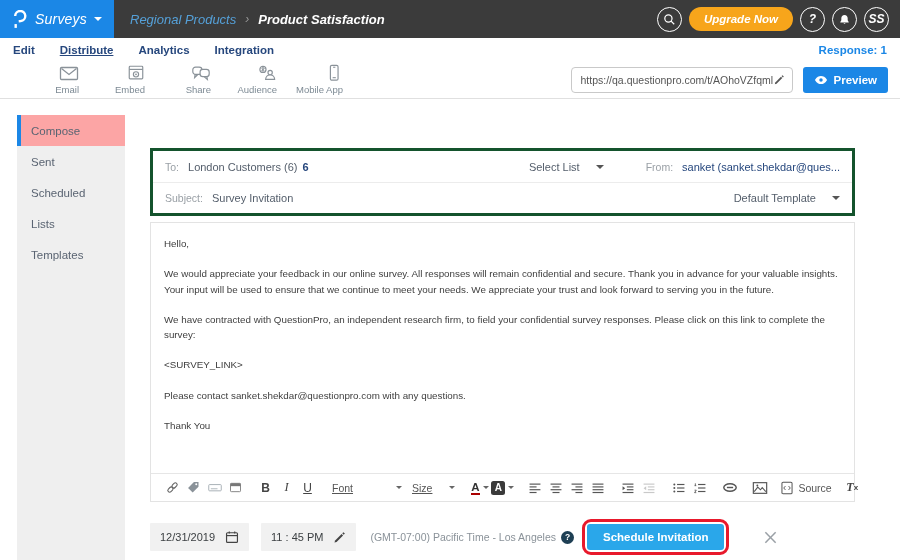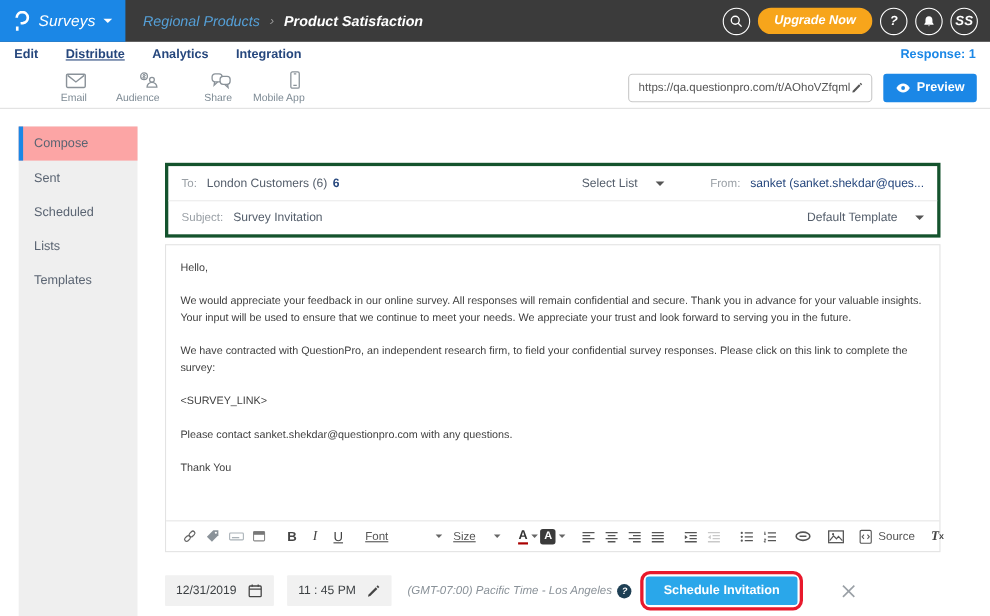--- a/index.html
+++ b/index.html
@@ -65,21 +65,21 @@
   .a-color { font-size:11.5px; font-weight:bold; color:#333; border-bottom:2px solid #a00; line-height:12px; }
   .a-fill { background:#3a3a3a; color:#fff; font-size:10px; font-weight:bold; width:14px; height:14px; display:flex; align-items:center; justify-content:center; border-radius:2.5px; }
   .mini-caret { width:0;height:0;border-left:3.5px solid transparent;border-right:3.5px solid transparent;border-top:3.5px solid #666; margin-left:3px; }
   .src-label { font-size:10.5px; color:#555; margin-left:4px; }
   .tx { font-style:italic; font-family:"Liberation Serif", serif; font-size:12px; font-weight:bold; }
   .tx sub { font-size:8px; font-style:normal; font-family:"Liberation Sans",sans-serif; }
   
   .footer { display:flex; align-items:center; margin-top:17px; }
   .chip { background:#f1f1f1; height:28px; display:flex; align-items:center; gap:10px; padding:0 10px; font-size:11px; color:#3c4043; cursor:pointer; border-radius:1px; flex:none; }
   .chip + .chip { margin-left:12px; }
-  .tz { font-size:10.5px; color:#8a9299; margin-left:14px; display:flex; align-items:center; gap:5px;font-style:italic; }
+  .tz { font-size:10.5px; color:#8a9299; margin-left:14px; display:flex; align-items:center; gap:5px; }
   .tz-help { width:13px; height:13px; border-radius:50%; background:#1e3f54; color:#fff; font-size:8.5px; display:inline-flex; align-items:center; justify-content:center; font-weight:bold; cursor:pointer; }
   .annotation { border:3px solid #e8192c; border-radius:9px; padding:2px; margin-left:8px; flex:none; }
   .schedule-btn { background:#2aa7ea; color:#fff; font-weight:bold; font-size:11.5px; height:26px; padding:0 16px; border-radius:3px; display:flex; align-items:center; cursor:pointer; }
   .close-x { margin-left:34px; cursor:pointer; display:flex; }
   svg { display:block; }
 </style>
 </head>
 <body>
 
 <div class="header">
@@ -127,36 +127,45 @@
 
 <div class="channelbar">
   <div class="channel">
     <svg width="20" height="17" viewBox="0 0 20 17">
       <rect x="1.5" y="2.5" width="17" height="12" rx="1" fill="none" stroke="#8a9299" stroke-width="1.3"></rect>
       <path d="M2.5 3.5 L10 9.5 L17.5 3.5" fill="none" stroke="#8a9299" stroke-width="1.3"></path>
     </svg>
     <span class="channel-label">Email</span>
   </div>
   <div class="channel">
-    <svg width="20" height="18" viewBox="0 0 22 20">
-      <circle cx="6.5" cy="6" r="3.4" fill="none" stroke="#8a9299" stroke-width="1.3"></circle>
-      <path d="M6.5 3.6 v4.8 M5 5 c0-1 3-1 3 0 c0 1.4-3 .8-3 2 c0 1 3 1 3 0" fill="none" stroke="#8a9299" stroke-width="1"></path>
-      <circle cx="14.5" cy="9.5" r="2.4" fill="#fff" stroke="#8a9299" stroke-width="1.3"></circle>
-      <path d="M9.5 17 a5 5 0 0 1 10 0 z" fill="#fff" stroke="#8a9299" stroke-width="1.3"></path>
-    </svg>
-    <span class="channel-label">Audience</span>
+    <svg width="18" height="18" viewBox="0 0 20 20">
+      <rect x="2.5" y="2.5" width="15" height="14" rx="1" fill="none" stroke="#8a9299" stroke-width="1.3"></rect>
+      <line x1="2.5" y1="6" x2="17.5" y2="6" stroke="#8a9299" stroke-width="1.3"></line>
+      <circle cx="10" cy="11.5" r="2.9" fill="none" stroke="#8a9299" stroke-width="1.3"></circle>
+      <circle cx="10" cy="11.5" r="1" fill="#8a9299"></circle>
+    </svg>
+    <span class="channel-label">Embed</span>
   </div>
   <div class="channel">
     <svg width="20" height="18" viewBox="0 0 22 18">
       <rect x="2" y="2.5" width="10" height="8" rx="3" fill="none" stroke="#8a9299" stroke-width="1.3"></rect>
       <path d="M4.5 10.5 L4 14 L7.5 10.7" fill="none" stroke="#8a9299" stroke-width="1.3"></path>
       <rect x="10" y="5" width="10" height="8" rx="3" fill="#fff" stroke="#8a9299" stroke-width="1.3"></rect>
       <path d="M17.5 13 L18 16.2 L14.7 13.2" fill="none" stroke="#8a9299" stroke-width="1.3"></path>
     </svg>
     <span class="channel-label">Share</span>
+  </div>
+  <div class="channel">
+    <svg width="20" height="18" viewBox="0 0 22 20">
+      <circle cx="6.5" cy="6" r="3.4" fill="none" stroke="#8a9299" stroke-width="1.3"></circle>
+      <path d="M6.5 3.6 v4.8 M5 5 c0-1 3-1 3 0 c0 1.4-3 .8-3 2 c0 1 3 1 3 0" fill="none" stroke="#8a9299" stroke-width="1"></path>
+      <circle cx="14.5" cy="9.5" r="2.4" fill="#fff" stroke="#8a9299" stroke-width="1.3"></circle>
+      <path d="M9.5 17 a5 5 0 0 1 10 0 z" fill="#fff" stroke="#8a9299" stroke-width="1.3"></path>
+    </svg>
+    <span class="channel-label">Audience</span>
   </div>
   <div class="channel">
     <svg width="18" height="18" viewBox="0 0 20 20">
       <rect x="6" y="1.5" width="8.5" height="16.5" rx="1.6" fill="none" stroke="#8a9299" stroke-width="1.3"></rect>
       <line x1="8.5" y1="15.2" x2="12" y2="15.2" stroke="#8a9299" stroke-width="1.2"></line>
       <line x1="9" y1="3.6" x2="11.5" y2="3.6" stroke="#8a9299" stroke-width="1.2"></line>
     </svg>
     <span class="channel-label">Mobile App</span>
   </div>
 

